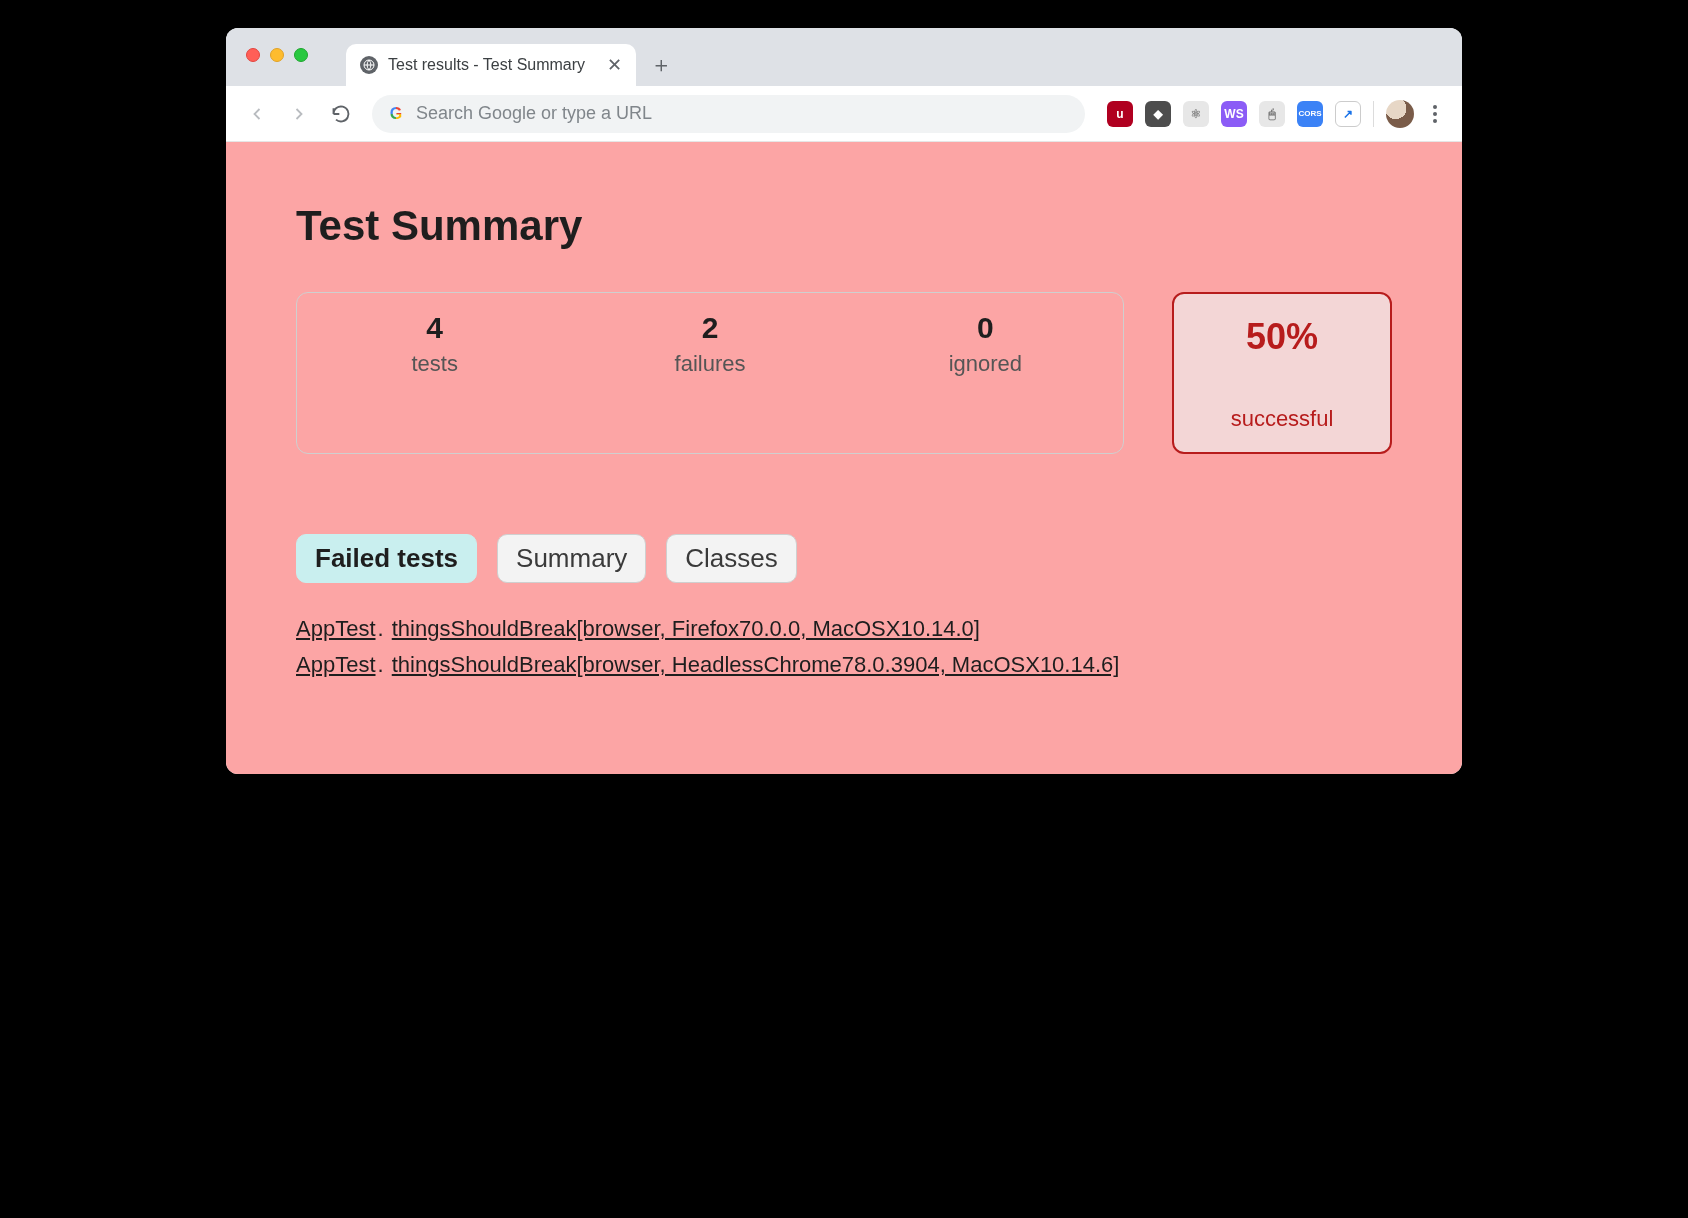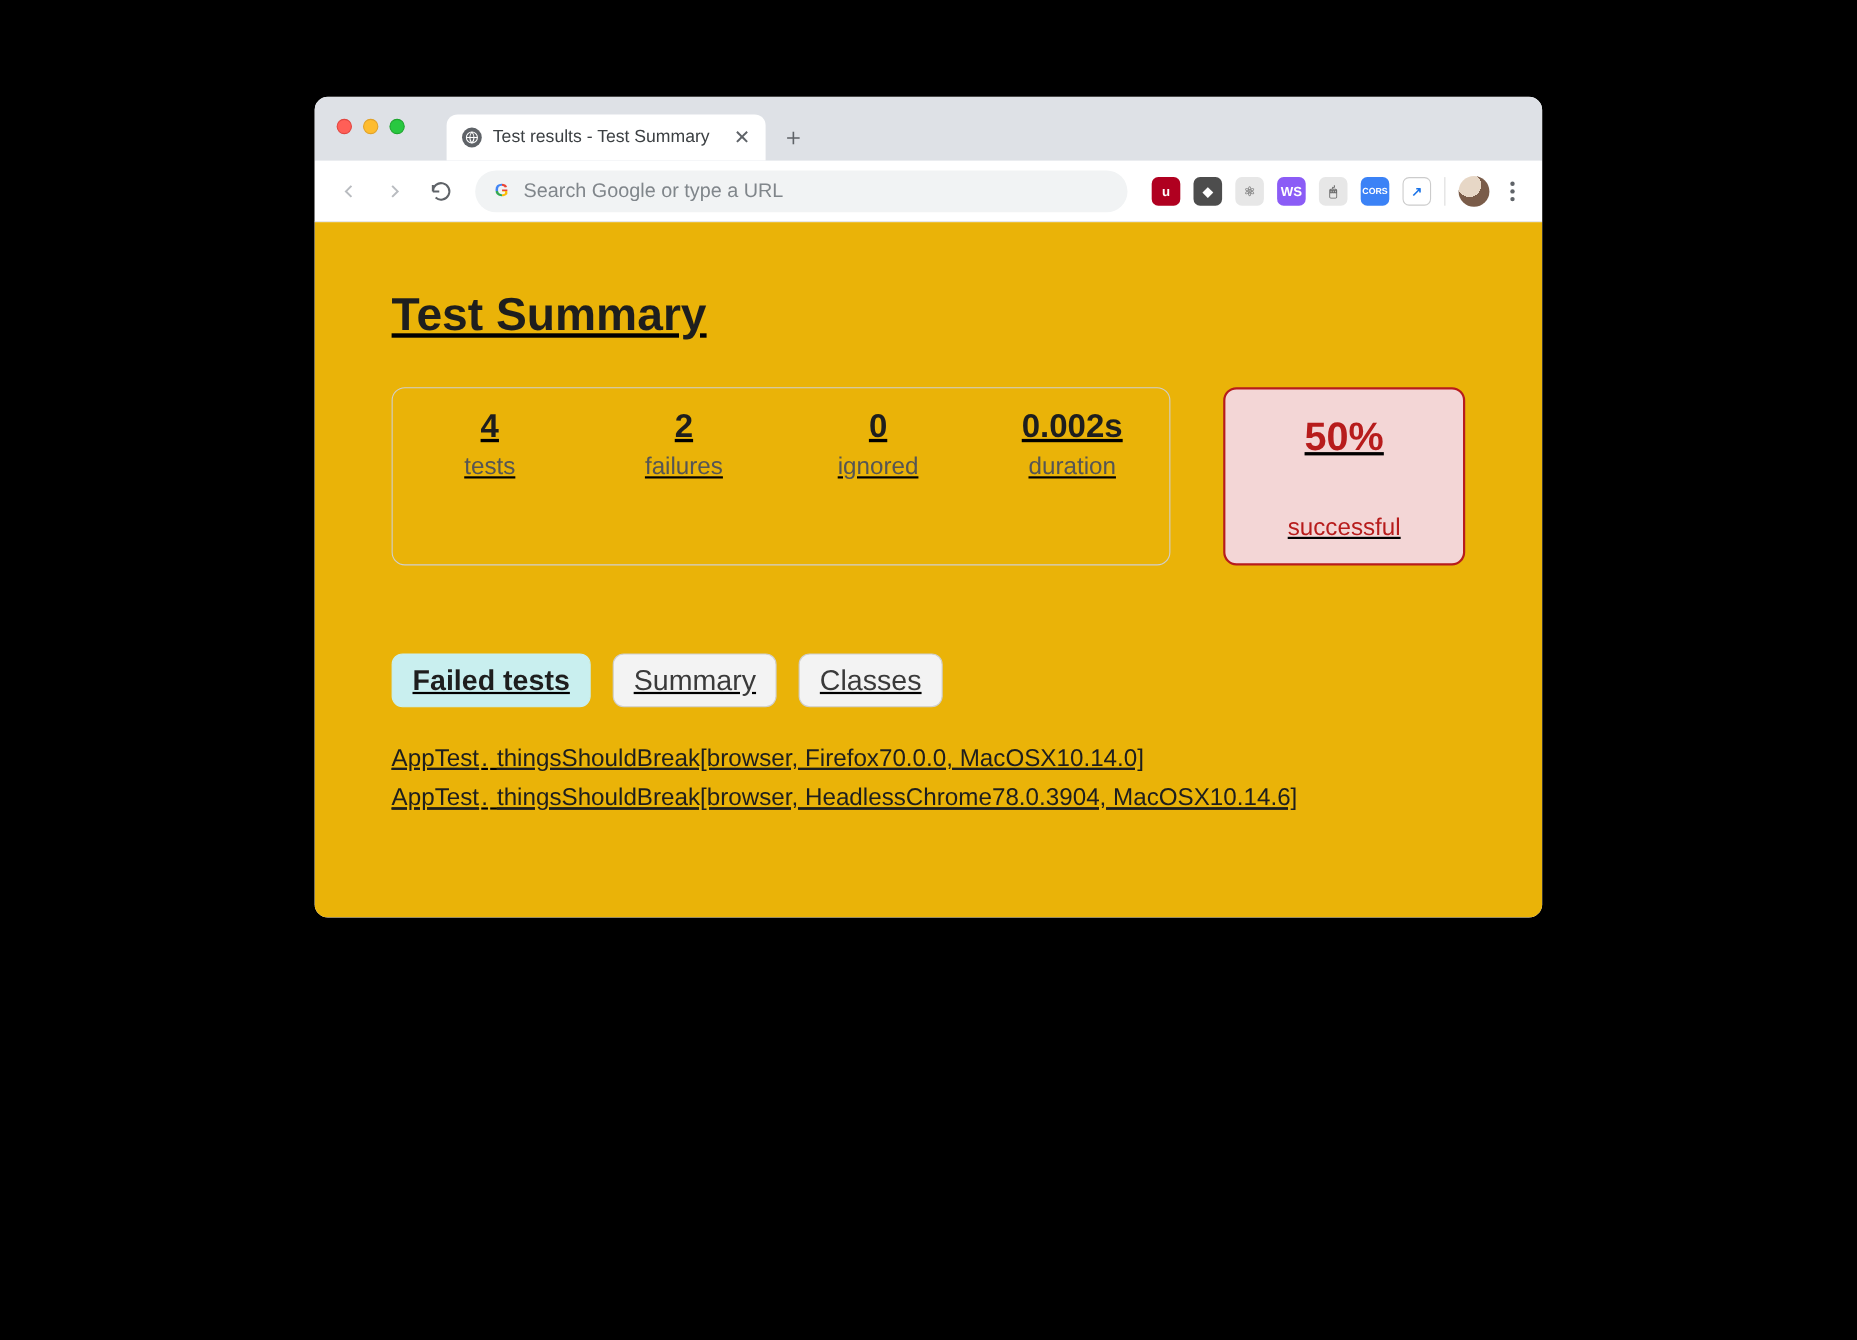--- a/index.html
+++ b/index.html
@@ -7,22 +7,22 @@
   body {
     background: #000;
     font-family: -apple-system, BlinkMacSystemFont, "Segoe UI", Helvetica, Arial, sans-serif;
     display: flex;
     align-items: flex-start;
     justify-content: center;
     width: 1688px;
     height: 1218px;
   }
   .window {
-    width: 1116px;
-    margin-top: 88px;
+    width: 1236px;
+    margin-top: 28px;
     background: #fff;
     border-radius: 12px;
     box-shadow: 0 30px 90px rgba(0,0,0,.55);
     overflow: hidden;
   }
 
   
   .chrome-top {
     background: #dee1e6;
     height: 58px;
@@ -125,22 +125,21 @@
     width: 28px; height:28px; border-radius:50%;
     background: radial-gradient(circle at 35% 30%, #e7d7c6 0 40%, #7a5c49 40% 100%);
     cursor:pointer;
   }
   .kebab { width:26px; display:flex; flex-direction:column; align-items:center; gap:3px; cursor:pointer;}
   .kebab span{ width:4px; height:4px; background:#5f6368; border-radius:50%;}
 
   
   .page {
     padding: 60px 70px 90px;
-    background:#eab308;
-    text-decoration:underline;
+    background:#fca5a5;
   }
   h1.page-title { font-size: 42px; font-weight: 800; color:#1e1e1e; margin-bottom: 42px; }
 
   .summary-row { display:flex; gap: 48px; align-items:stretch; }
   .counters {
     flex:1;
     border: 1.5px solid #cfcfcf;
     border-radius: 12px;
     display:flex;
     padding: 18px 0 20px;
@@ -257,24 +256,20 @@
             <div class="lbl">tests</div>
           </div>
           <div class="counter">
             <div class="val">2</div>
             <div class="lbl">failures</div>
           </div>
           <div class="counter">
             <div class="val">0</div>
             <div class="lbl">ignored</div>
           </div>
-          <div class="counter">
-            <div class="val">0.002s</div>
-            <div class="lbl">duration</div>
-          </div>
         </div>
       <div class="success-box">
         <div class="pct">50%</div>
         <div class="lbl">successful</div>
       </div>
     </div>
 
     <div class="tabs-row" id="tabs-row">
         <div class="tabbtn active">Failed tests</div>
         <div class="tabbtn">Summary</div>

